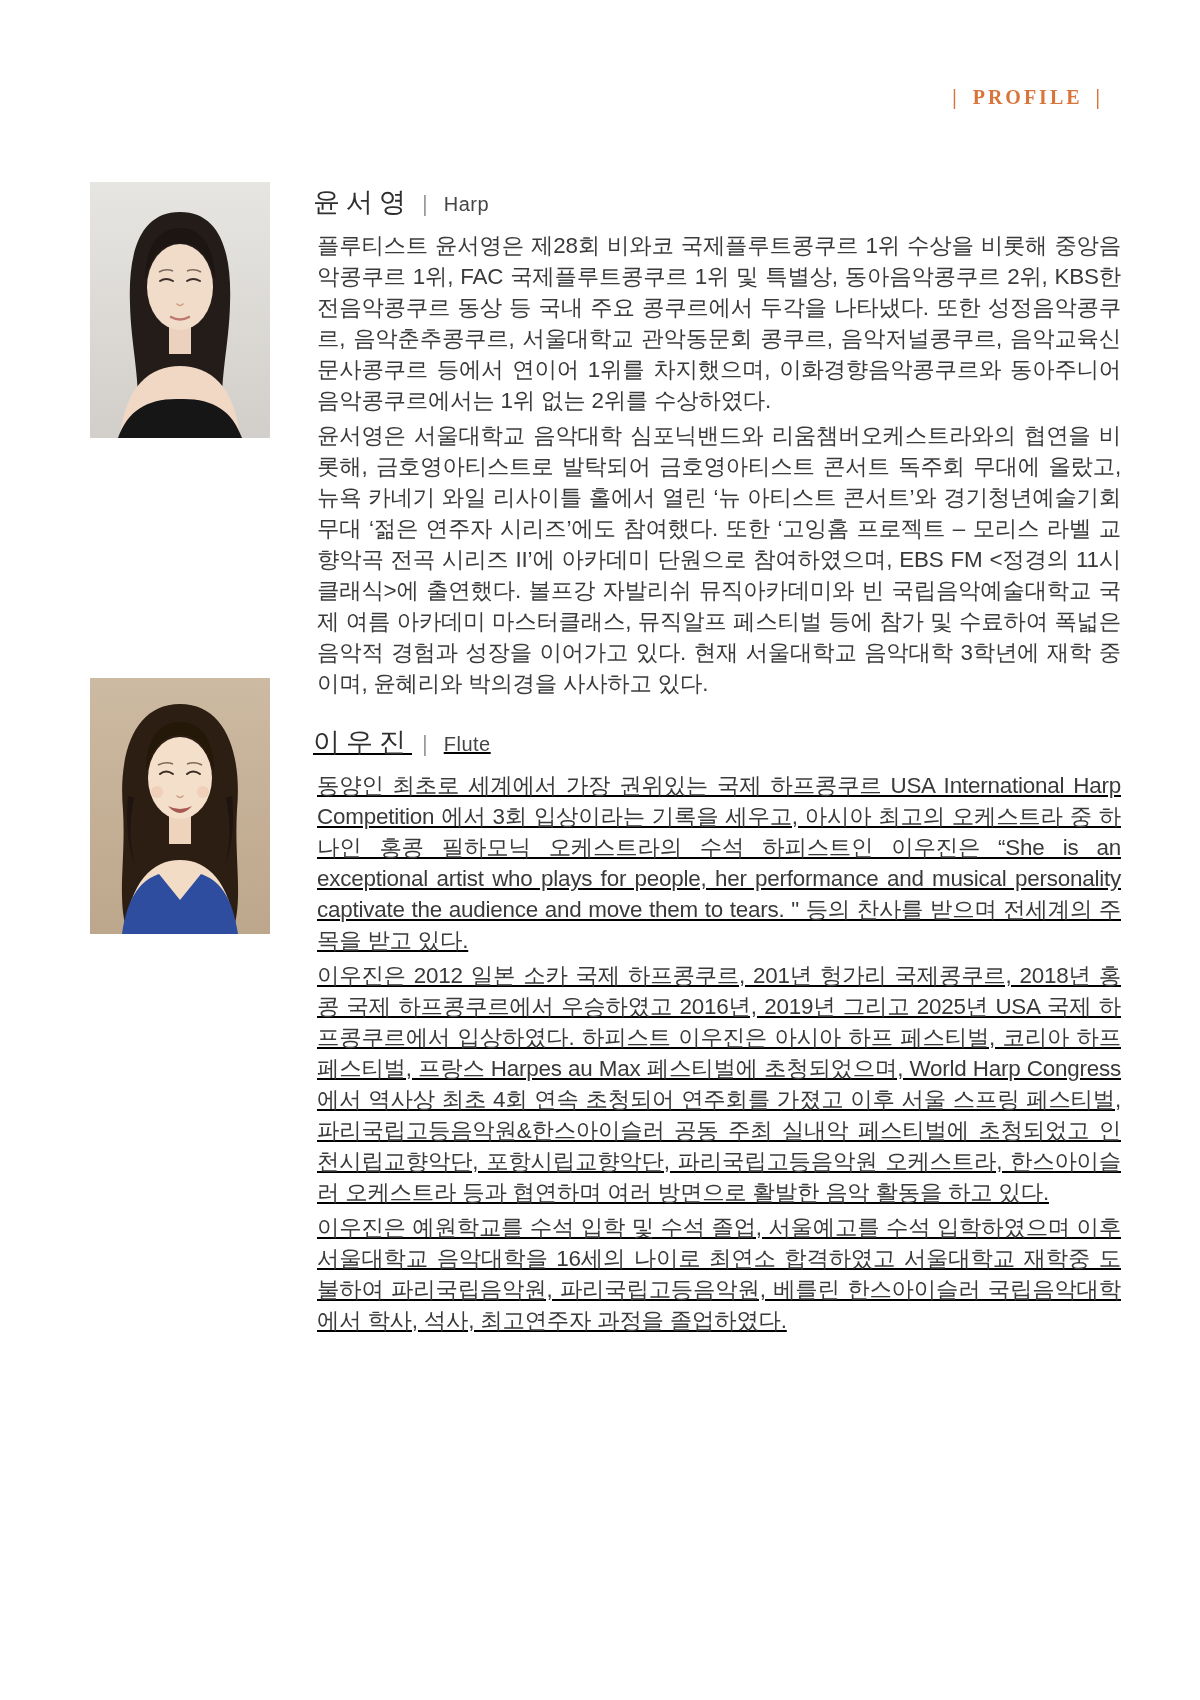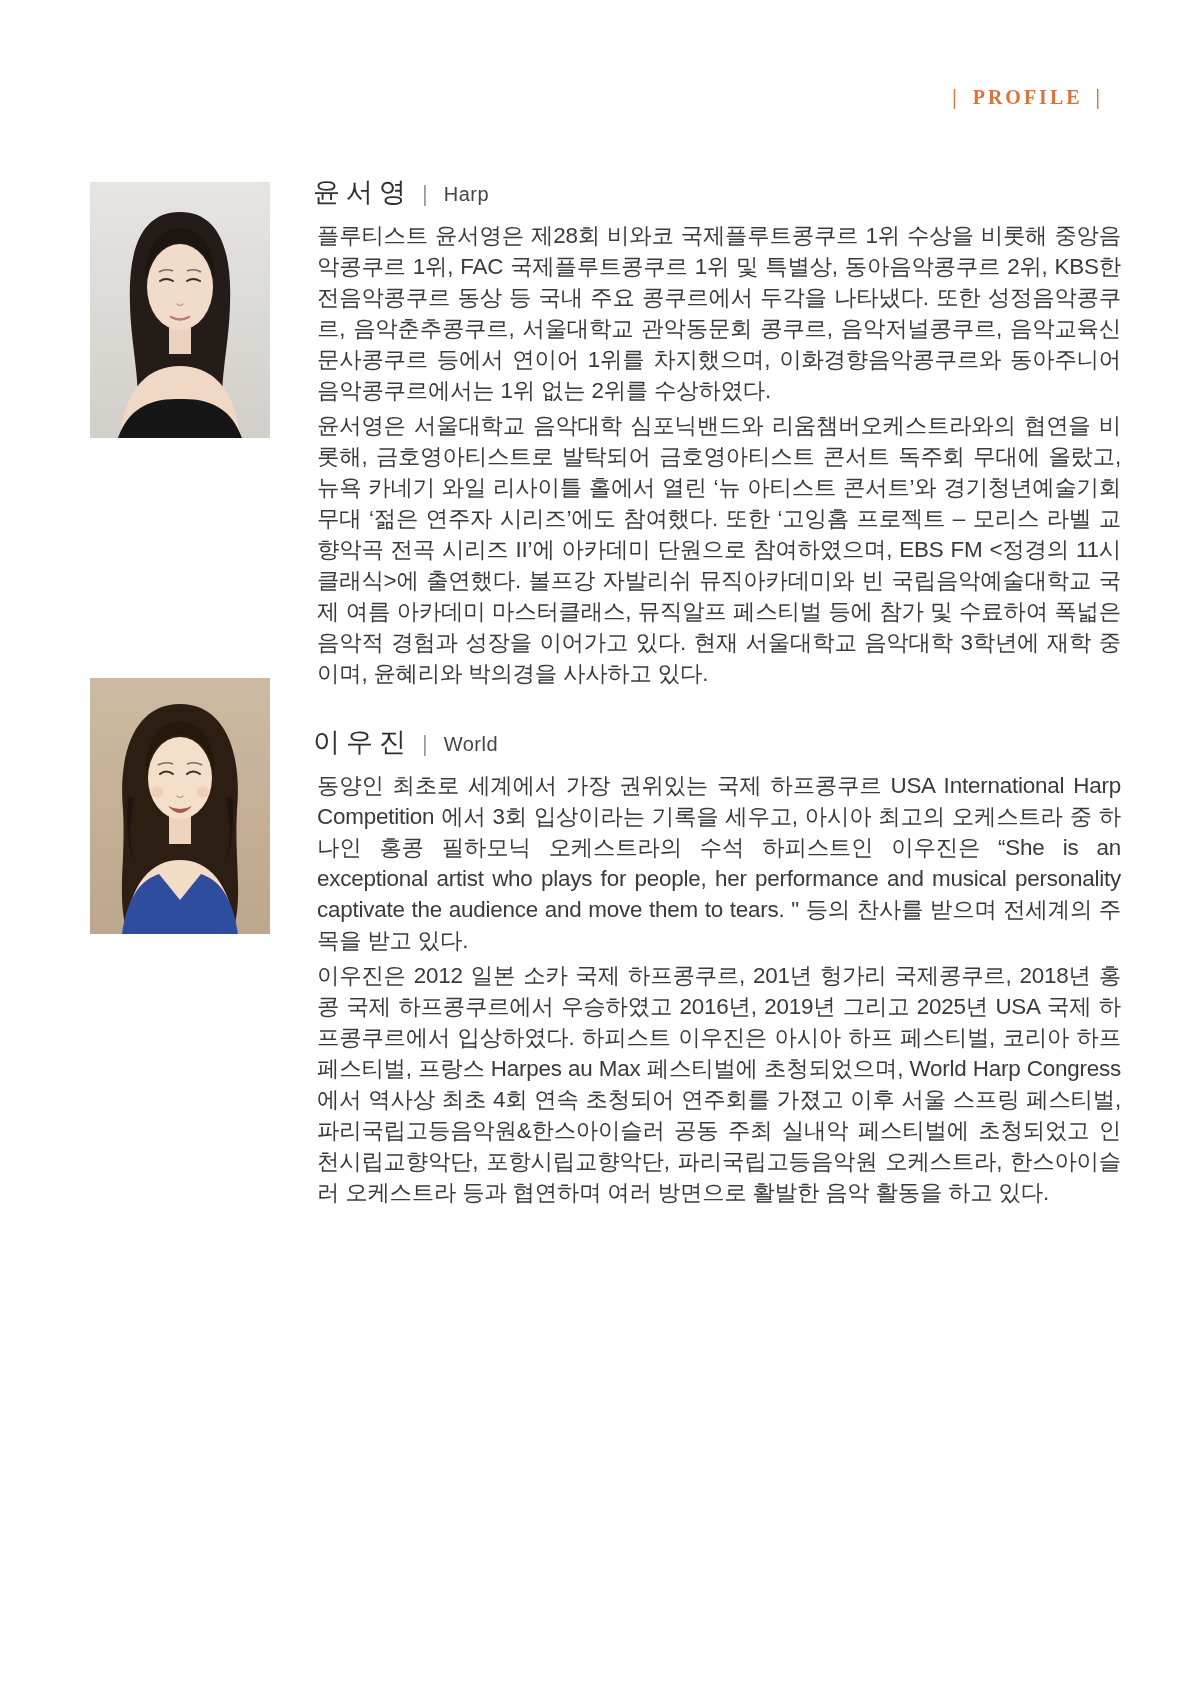--- a/index.html
+++ b/index.html
@@ -34,22 +34,22 @@
     overflow: hidden;
   }
   .photo svg { display: block; }
   .photo-1 { top: 182px; }
   .photo-2 { top: 678px; }
   .content {
     position: absolute;
     left: 313px;
     width: 812px;
   }
-  .content-1 { top: 176px; }
-  .content-2 { top: 726px; }
+  .content-1 { top: 186px; }
+  .content-2 { top: 726px; text-decoration: underline; }
   .name-row {
     display: flex;
     align-items: baseline;
     line-height: 32px;
     margin-bottom: 10px;
   }
   .name {
     font-size: 27px;
     font-weight: 500;
     letter-spacing: 6px;
@@ -152,23 +152,24 @@
       <circle cx="113" cy="114" r="6" fill="#e9b49a" opacity="0.35"></circle>
       <path d="M87,118 q3,3 6,0" stroke="#cb9c82" stroke-width="1.5" fill="none" stroke-linecap="round"></path>
       <path d="M78,128 Q90,142 102,128 Q90,134 78,128 Z" fill="#a85a52"></path>
     </svg>
   </div>
 
   <div class="content content-2">
     <div class="name-row">
       <span class="name">이우진</span>
       <span class="name-divider">|</span>
-      <span class="instrument">World</span>
+      <span class="instrument">Flute</span>
     </div>
     <div class="bio">
       <p>동양인 최초로 세계에서 가장 권위있는 국제 하프콩쿠르 USA International Harp Competition 에서 3회 입상이라는 기록을 세우고, 아시아 최고의 오케스트라 중 하나인 홍콩 필하모닉 오케스트라의 수석 하피스트인 이우진은 “She is an exceptional artist who plays for people, her performance and musical personality captivate the audience and move them to tears. " 등의 찬사를 받으며 전세계의 주목을 받고 있다.</p>
       <p>이우진은 2012 일본 소카 국제 하프콩쿠르, 201년 헝가리 국제콩쿠르, 2018년 홍콩 국제 하프콩쿠르에서 우승하였고 2016년, 2019년 그리고 2025년 USA 국제 하프콩쿠르에서 입상하였다. 하피스트 이우진은 아시아 하프 페스티벌, 코리아 하프 페스티벌, 프랑스 Harpes au Max 페스티벌에 초청되었으며, World Harp Congress에서 역사상 최초 4회 연속 초청되어 연주회를 가졌고 이후 서울 스프링 페스티벌, 파리국립고등음악원&amp;한스아이슬러 공동 주최 실내악 페스티벌에 초청되었고 인천시립교향악단, 포항시립교향악단, 파리국립고등음악원 오케스트라, 한스아이슬러 오케스트라 등과 협연하며 여러 방면으로 활발한 음악 활동을 하고 있다.</p>
+      <p>이우진은 예원학교를 수석 입학 및 수석 졸업, 서울예고를 수석 입학하였으며 이후 서울대학교 음악대학을 16세의 나이로 최연소 합격하였고 서울대학교 재학중 도불하여 파리국립음악원, 파리국립고등음악원, 베를린 한스아이슬러 국립음악대학에서 학사, 석사, 최고연주자 과정을 졸업하였다.</p>
     </div>
   </div>
 
   <div class="page-number">13</div>
 
 </div>
 
 </body></html>

